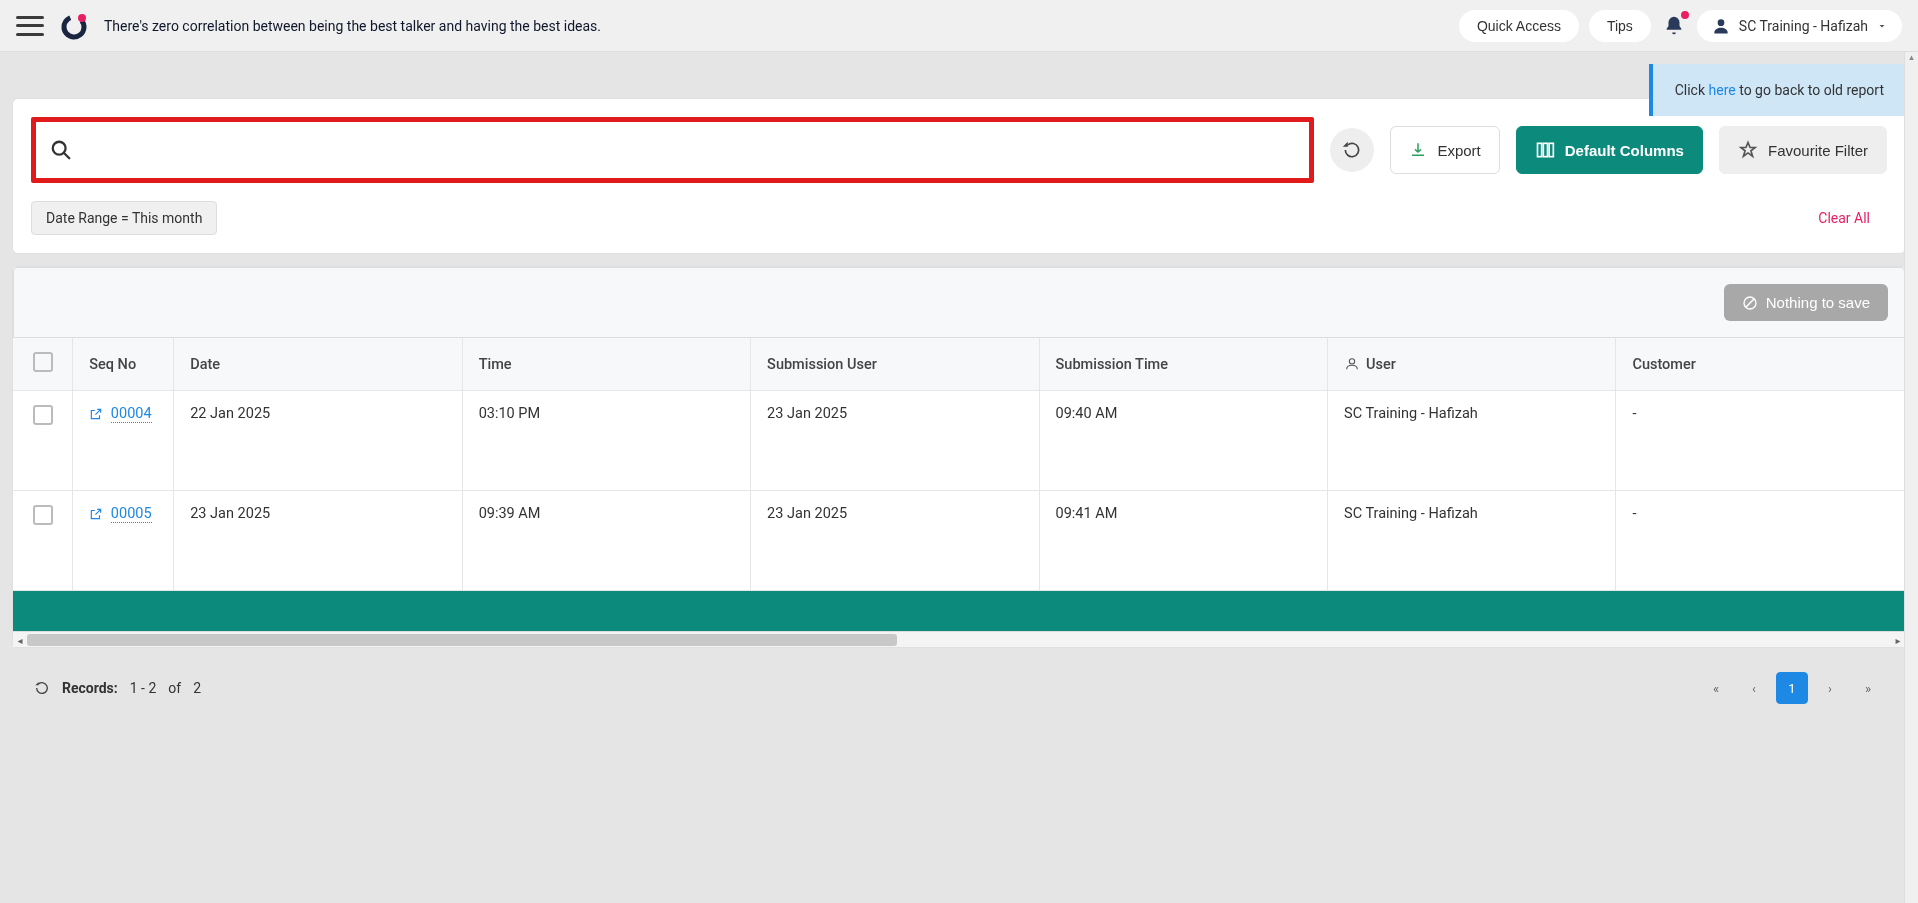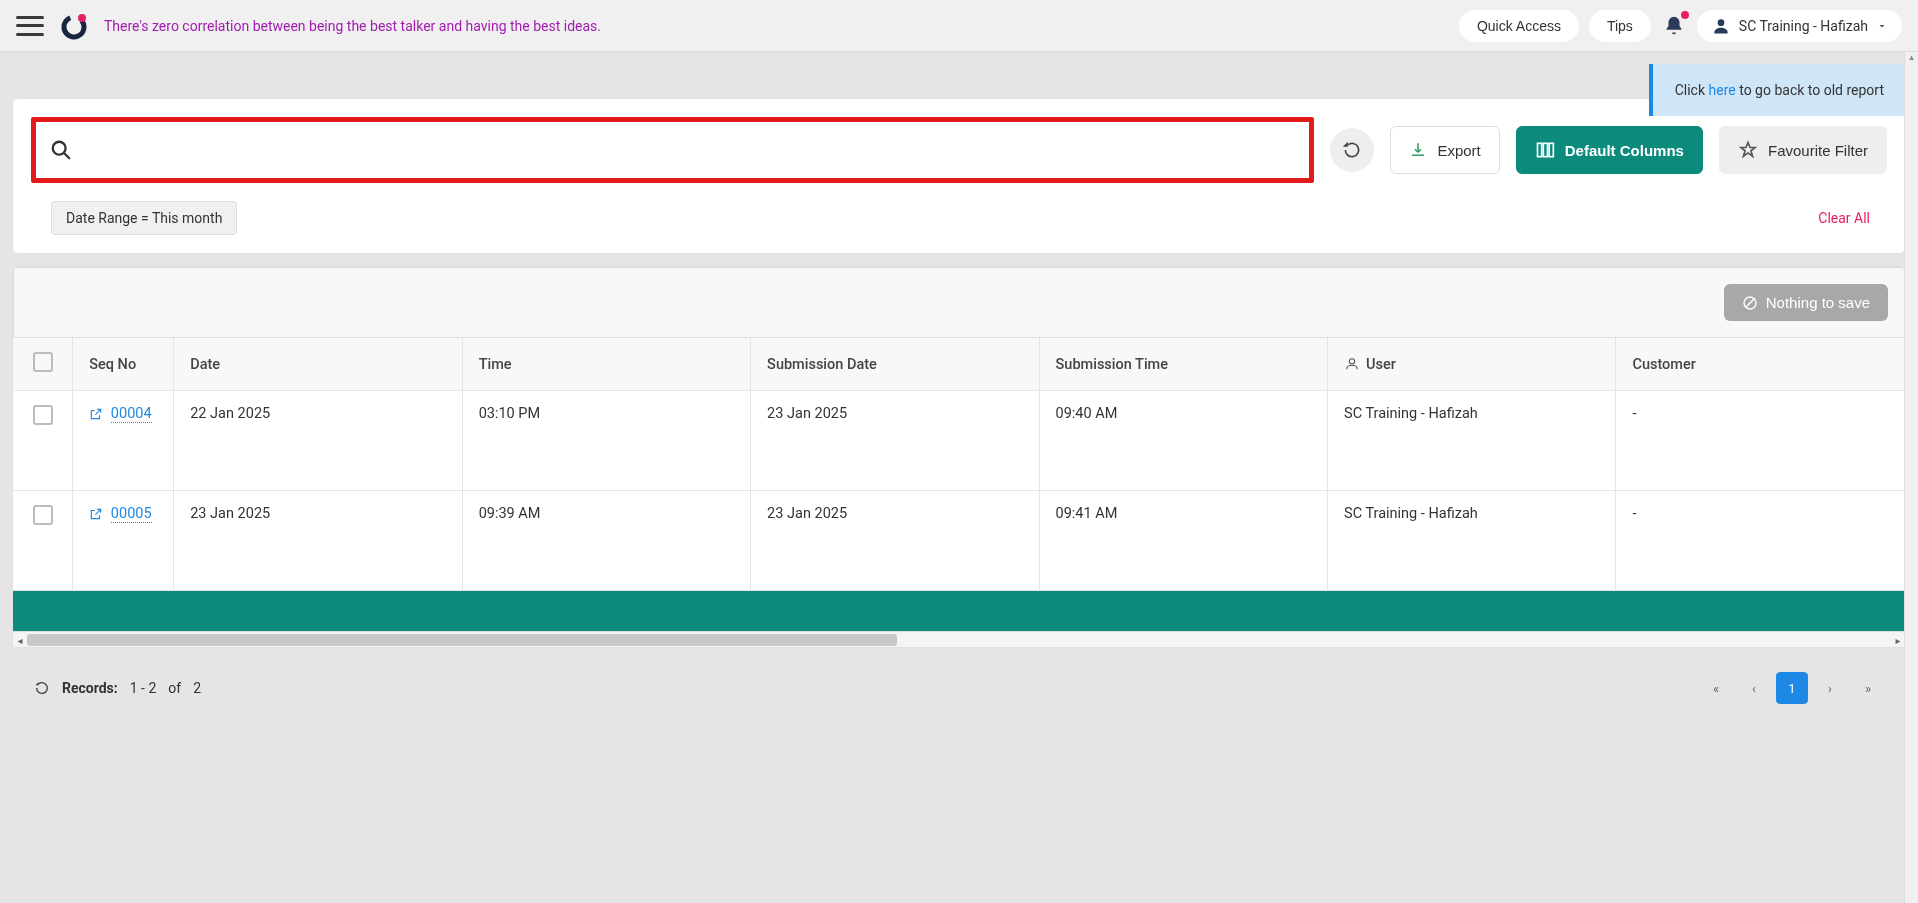--- a/index.html
+++ b/index.html
@@ -35,21 +35,21 @@
   height: 3px;
   background: #3a3a3a;
   border-radius: 2px;
 }
 .logo {
   width: 28px;
   height: 28px;
   position: relative;
 }
 .quote {
-  color: #a21caf;
+  color: #0f172a;
   font-size: 14px;
   flex: 1;
 }
 .header-right {
   display: flex;
   align-items: center;
   gap: 10px;
 }
 .pill-btn {
   background: #fff;
@@ -185,21 +185,20 @@
   padding: 0 18px 18px;
   gap: 10px;
 }
 .filter-chip {
   background: #f0f0f0;
   border: 1px solid #ddd;
   border-radius: 4px;
   padding: 8px 14px;
   font-size: 14px;
   cursor: pointer;
-  margin-left: 20px;
 }
 .clear-all {
   margin-left: auto;
   margin-right: 17px;
   color: #e91e63;
   cursor: pointer;
   font-size: 14px;
 }
 
 
@@ -480,21 +479,21 @@
         <col class="col-cust">
     </colgroup>
     <thead>
       <tr>
         <th class="col-check">
           <span class="checkbox"></span>
         </th>
         <th>Seq No</th>
         <th>Date</th>
         <th>Time</th>
-        <th>Submission Date</th>
+        <th>Submission User</th>
         <th>Submission Time</th>
         <th>
           <div class="th-user">
             <svg width="16" height="16" viewBox="0 0 24 24">
               <circle cx="12" cy="8" r="4" fill="none" stroke="#555" stroke-width="1.6"></circle>
               <path fill="none" stroke="#555" stroke-width="1.6" d="M4 20c0-4 4-6 8-6s8 2 8 6"></path>
             </svg>
             <span>User</span>
           </div>
         </th>

